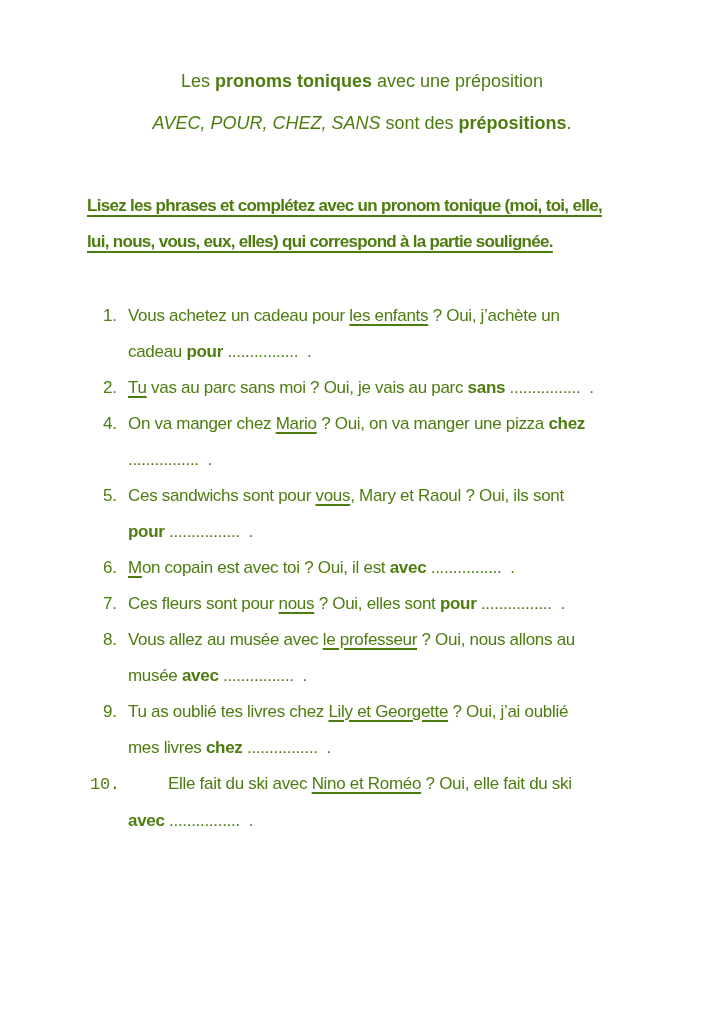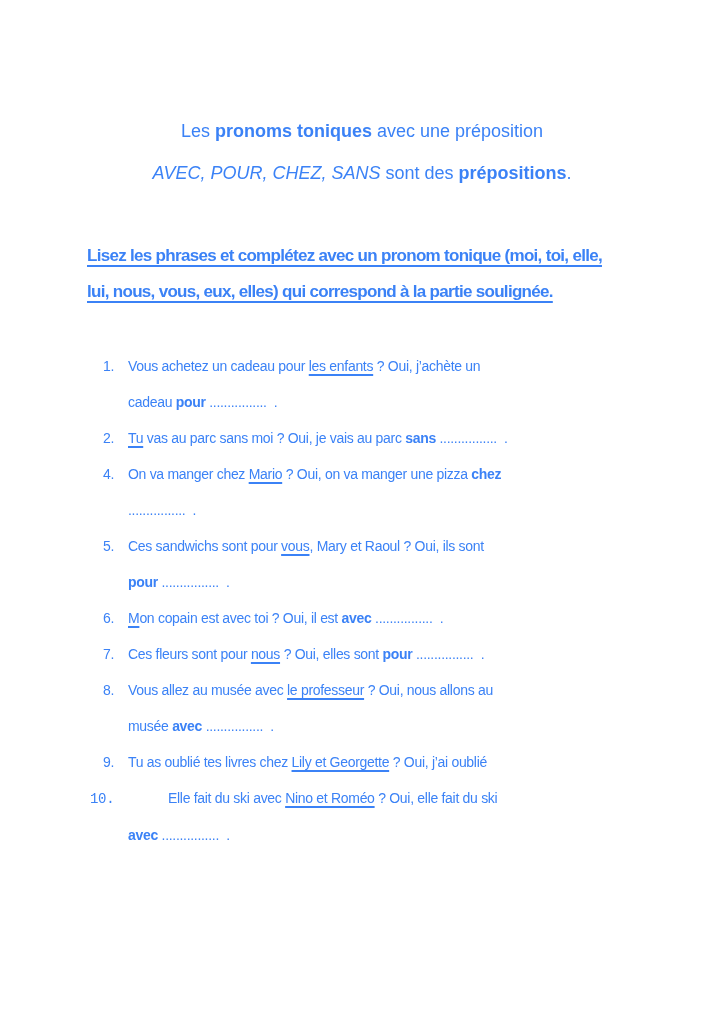--- a/index.html
+++ b/index.html
@@ -5,24 +5,24 @@
   html, body {
     margin: 0;
     padding: 0;
     background: #ffffff;
   }
   .page {
     position: relative;
     width: 724px;
     height: 1024px;
     background: #ffffff;
-    color: #3b82f6;
+    color: #4d7c0f;
     font-family: "Liberation Sans", sans-serif;
     box-sizing: border-box;
-    padding: 110px 87px 0 87px;
+    padding: 60px 87px 0 87px;
     overflow: hidden;
   }
   
   .title-block {
     text-align: center;
   }
   .title-line {
     font-size: 18px;
     line-height: 42px;
     white-space: pre;
@@ -40,21 +40,21 @@
     text-underline-offset: 4px;
     text-decoration-thickness: 1.5px;
     white-space: pre;
   }
   
   .exercise-list {
     margin-top: 38px;
     margin-left: 16px;
   }
   .item .line {
-    font-size: 14px;
+    font-size: 17px;
     line-height: 36px;
     letter-spacing: -0.3px;
     white-space: pre;
   }
   .item .num {
     display: inline-block;
     width: 25px;
   }
   .item.wide .num {
     width: 78px;
@@ -110,20 +110,21 @@
       </div>
       <div class="item">
         <div class="line first"><span class="num">7.</span><span class="seg">Ces fleurs sont pour </span><span class="seg u">nous</span><span class="seg"> ? Oui, elles sont </span><span class="seg b">pour</span><span class="seg"> ................  .</span></div>
       </div>
       <div class="item">
         <div class="line first"><span class="num">8.</span><span class="seg">Vous allez au musée avec </span><span class="seg u">le professeur</span><span class="seg"> ? Oui, nous allons au</span></div>
         <div class="line cont"><span class="seg">musée </span><span class="seg b">avec</span><span class="seg"> ................  .</span></div>
       </div>
       <div class="item">
         <div class="line first"><span class="num">9.</span><span class="seg">Tu as oublié tes livres chez </span><span class="seg u">Lily et Georgette</span><span class="seg"> ? Oui, j’ai oublié</span></div>
+        <div class="line cont"><span class="seg">mes livres </span><span class="seg b">chez</span><span class="seg"> ................  .</span></div>
       </div>
       <div class="item wide">
         <div class="line first"><span class="num">10.</span><span class="seg">Elle fait du ski avec </span><span class="seg u">Nino et Roméo</span><span class="seg"> ? Oui, elle fait du ski</span></div>
         <div class="line cont"><span class="seg b">avec</span><span class="seg"> ................  .</span></div>
       </div>
     </div>
 
 </div>
 
 </body></html>

